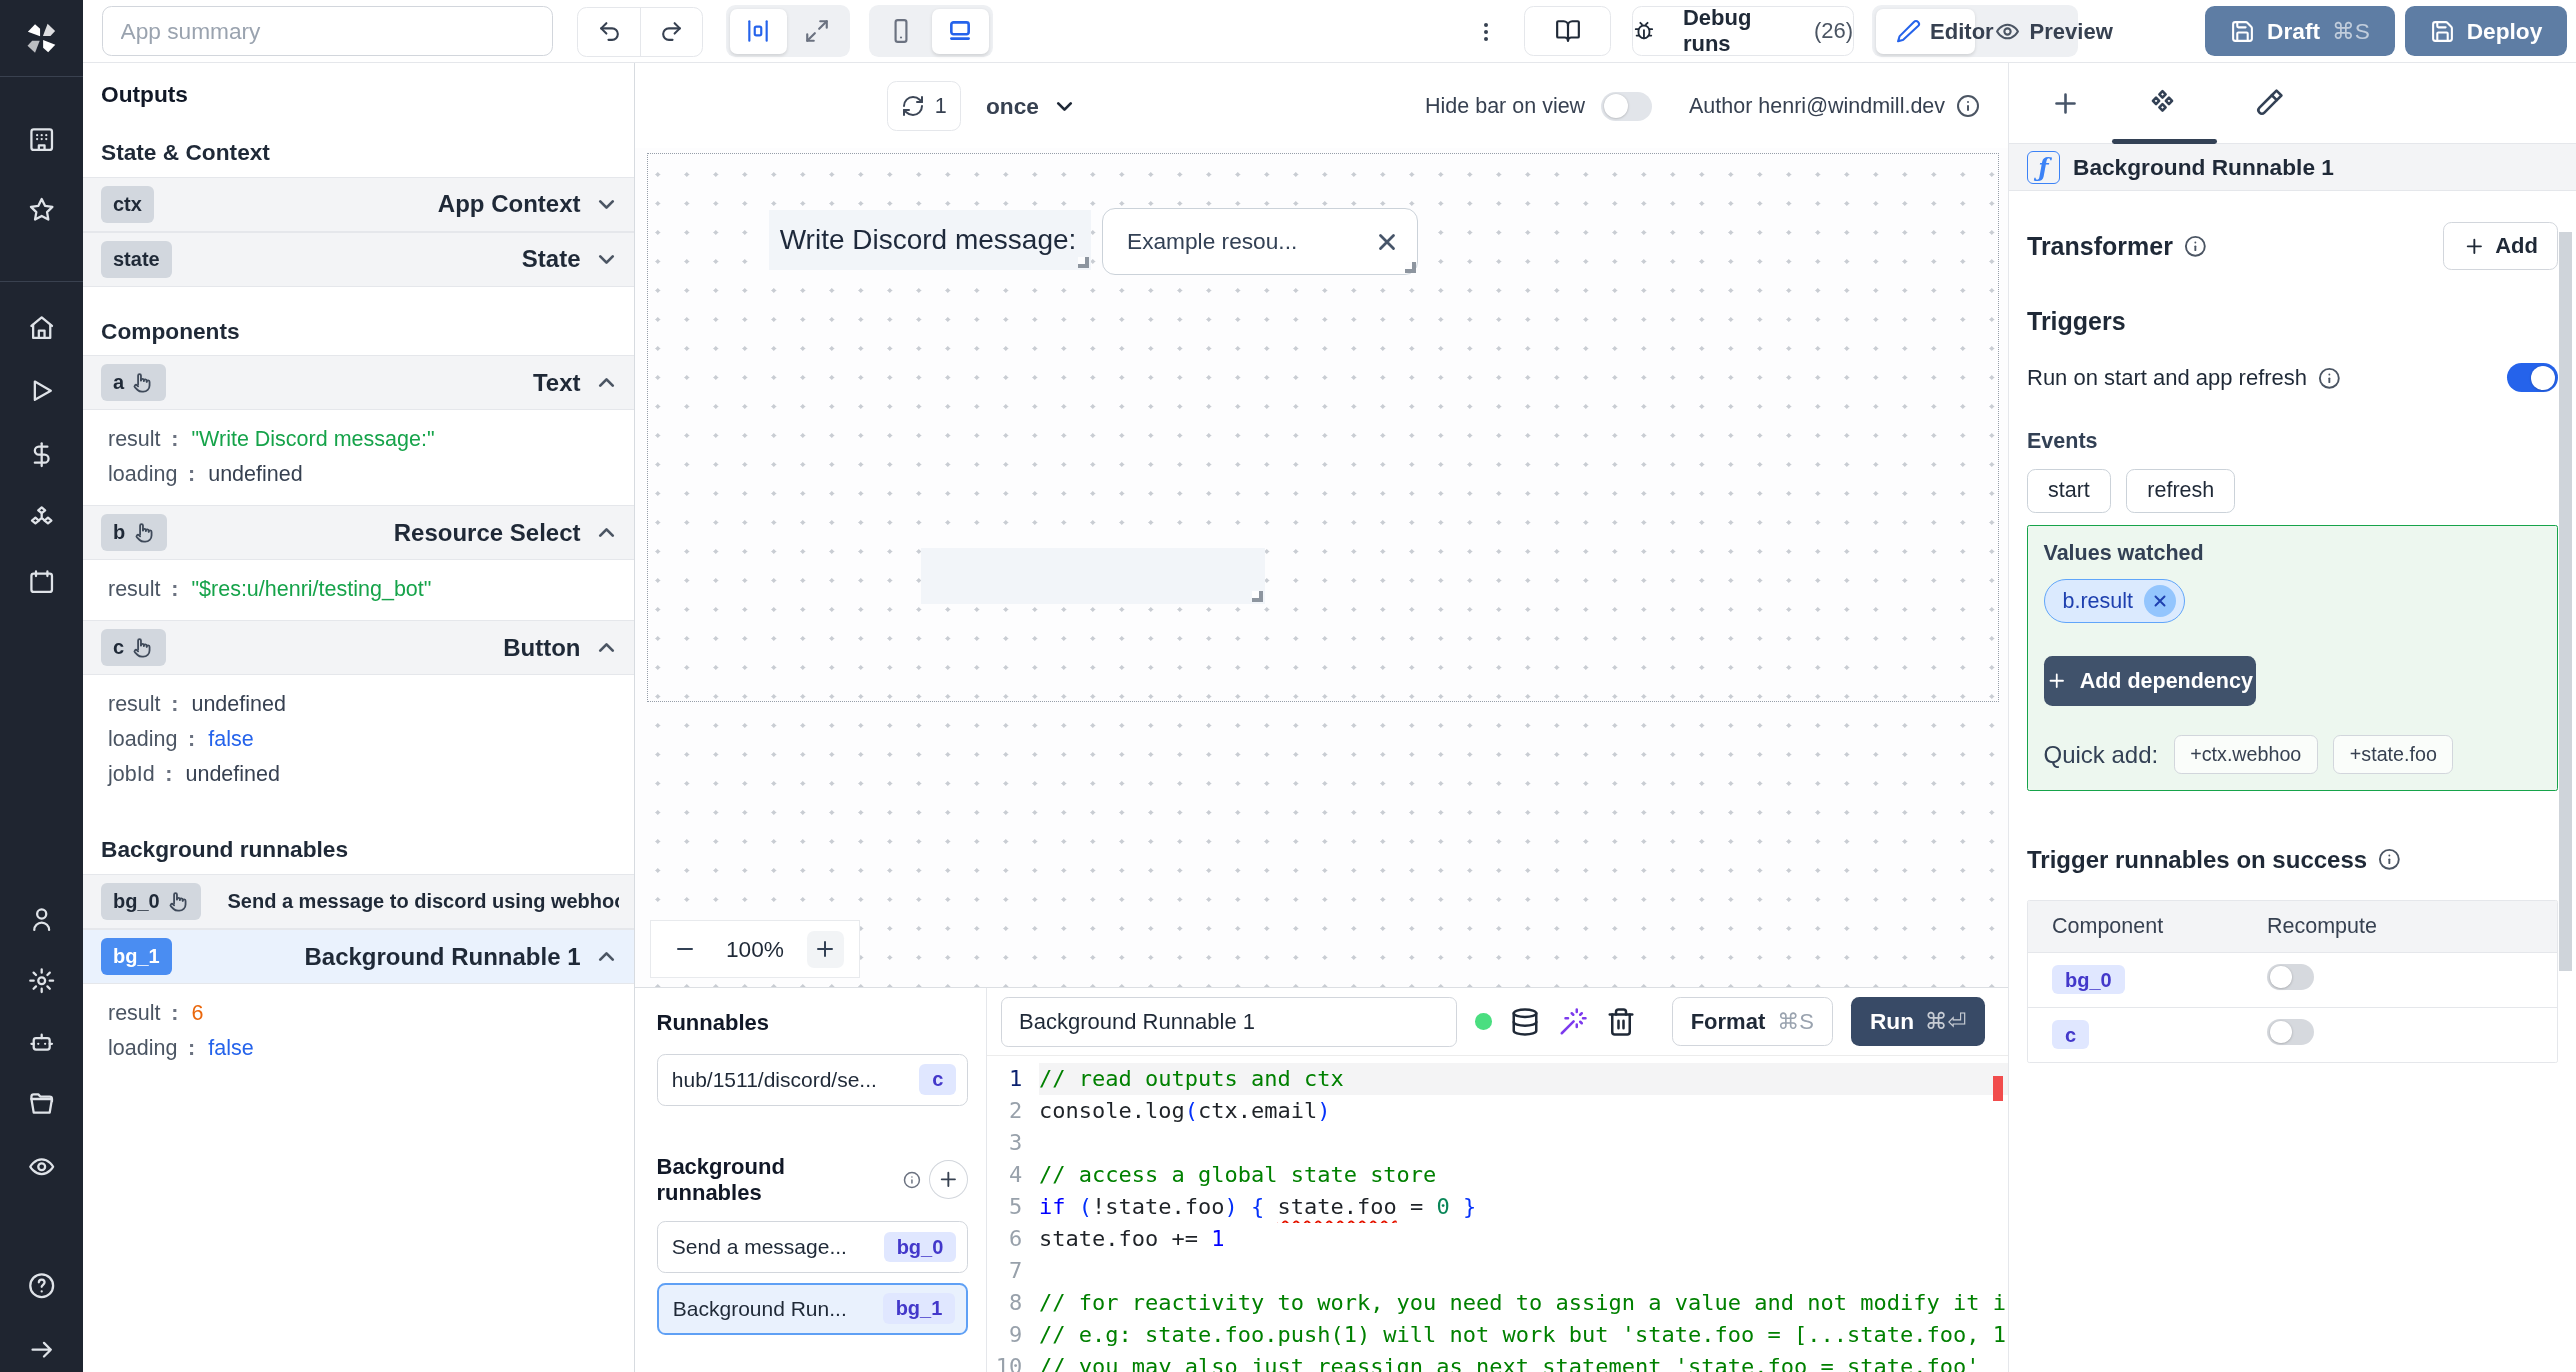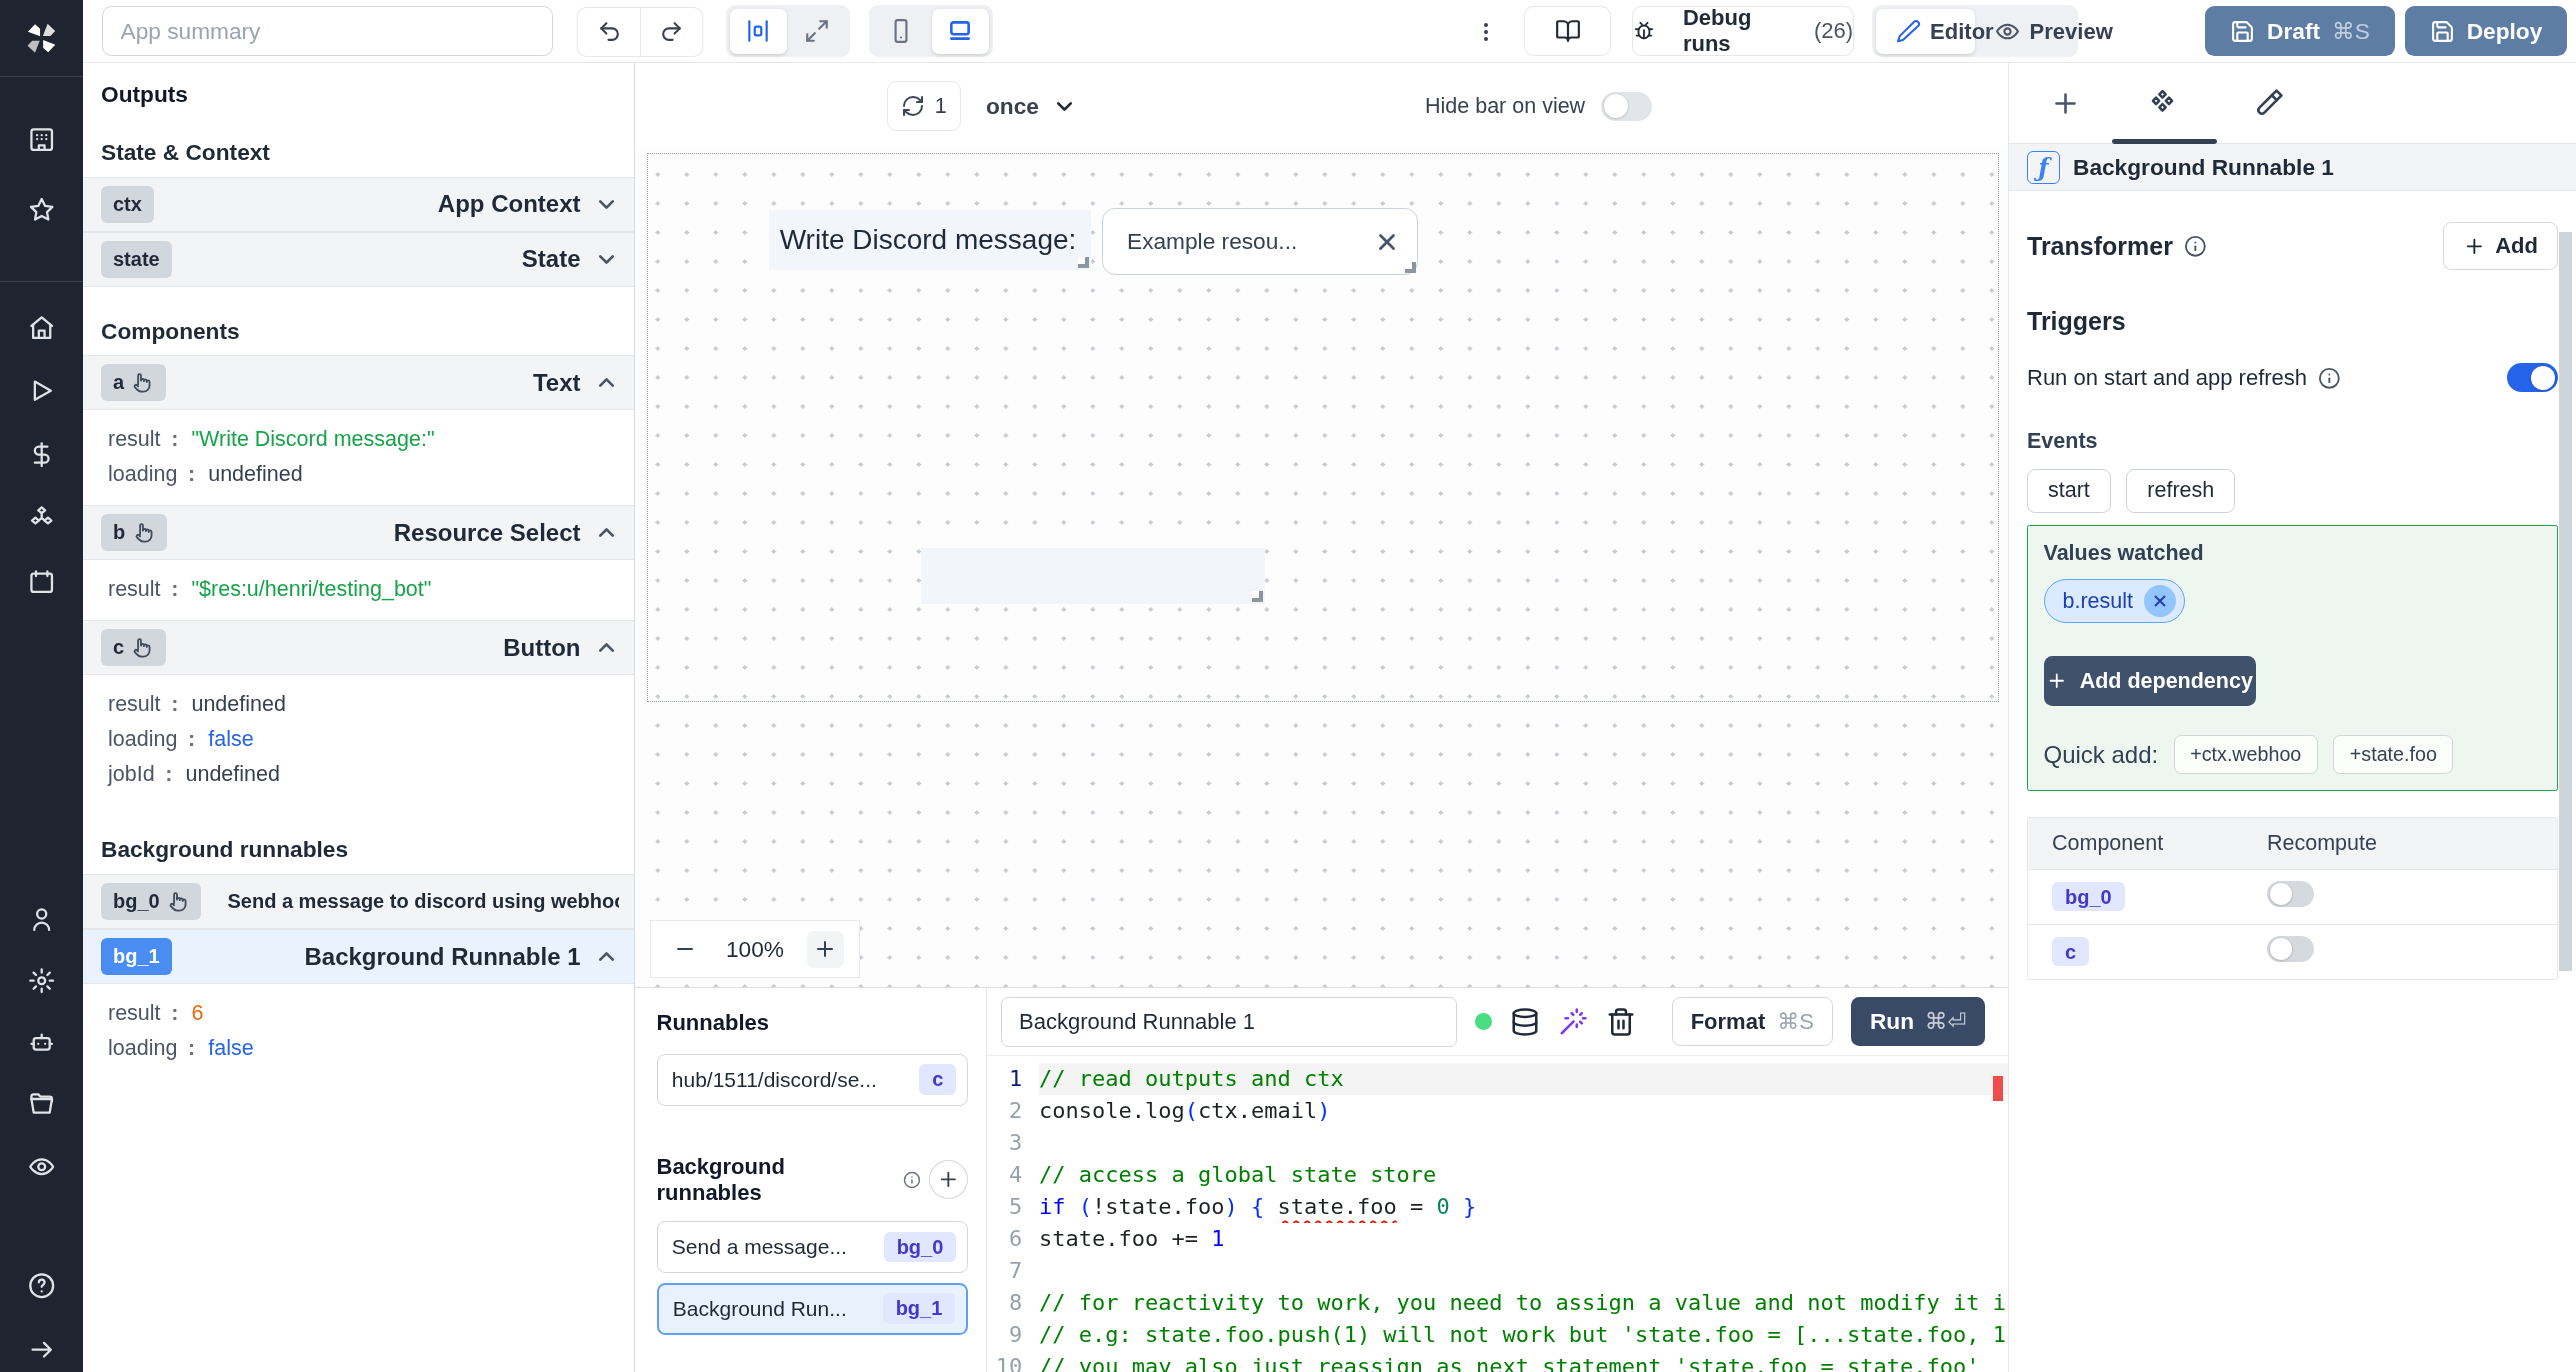--- a/index.html
+++ b/index.html
@@ -659,20 +659,30 @@
               <polyline points="6 9 12 15 18 9"></polyline>
             </svg>
           </span>
       </div>
       <div class="hide-group">
         <span>Hide bar on view</span>
         <div class="toggle">
             <div class="knob"></div>
           </div>
       </div>
+      <div class="author">
+        <span>Author henri@windmill.dev</span>
+        <span class="ic" data-icon="info">
+            <svg viewBox="0 0 24 24" fill="none" stroke="currentColor" stroke-width="2" stroke-linecap="round" stroke-linejoin="round">
+              <circle cx="12" cy="12" r="10"></circle>
+              <path d="M12 16v-4"></path>
+              <path d="M12 8h.01"></path>
+            </svg>
+          </span>
+      </div>
     </div>
 
     <div class="canvas">
       <div class="app-grid"></div>
       <div class="cv-comp cv-text">
         <div class="comp-box"></div>
         <div class="label">Write Discord message:</div>
         <div class="rs-handle"></div>
       </div>
       <div class="cv-comp cv-select">
@@ -906,20 +916,30 @@
           <span>Add dependency</span>
         </div>
         <div class="quick-row">
           <span class="quick-label">Quick add:</span>
           <span id="quick-chips" style="display:flex; gap:15.5px">
               <span class="q-chip">+ctx.webhoo</span>
               <span class="q-chip">+state.foo</span>
             </span>
         </div>
       </div>
+      <div class="rp-h2 rp-success-title row-flex">
+        <span>Trigger runnables on success</span>
+        <span class="info-ic" data-icon="info">
+            <svg viewBox="0 0 24 24" fill="none" stroke="currentColor" stroke-width="2" stroke-linecap="round" stroke-linejoin="round">
+              <circle cx="12" cy="12" r="10"></circle>
+              <path d="M12 16v-4"></path>
+              <path d="M12 8h.01"></path>
+            </svg>
+          </span>
+      </div>
       <div class="success-table">
         <div class="st-head">
           <span class="st-c1">Component</span>
           <span class="st-c2">Recompute</span>
         </div>
         <div id="st-rows">
             <div class="st-row">
      <span class="st-c1"><span class="rn-badge">bg_0</span></span>
      <span class="st-c2"><span class="toggle sm" style="display:inline-block"><span class="knob" style="display:block"></span></span></span>
    </div>

